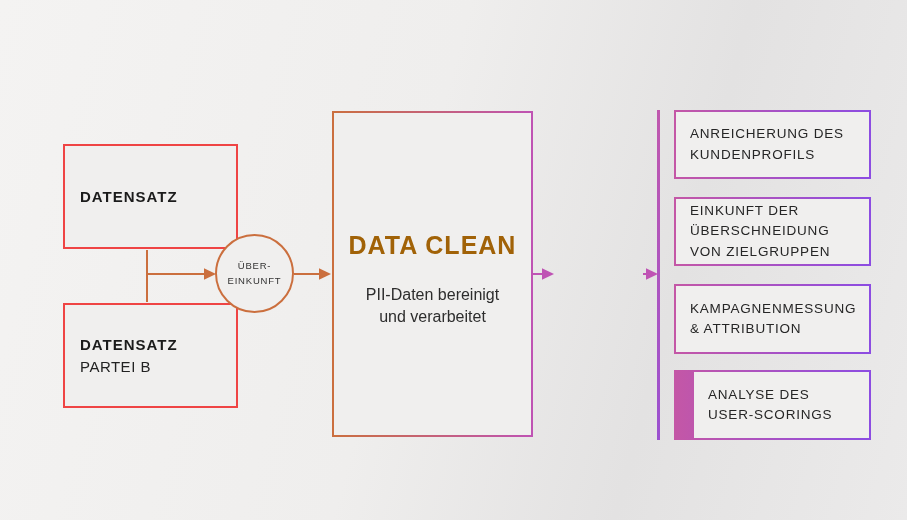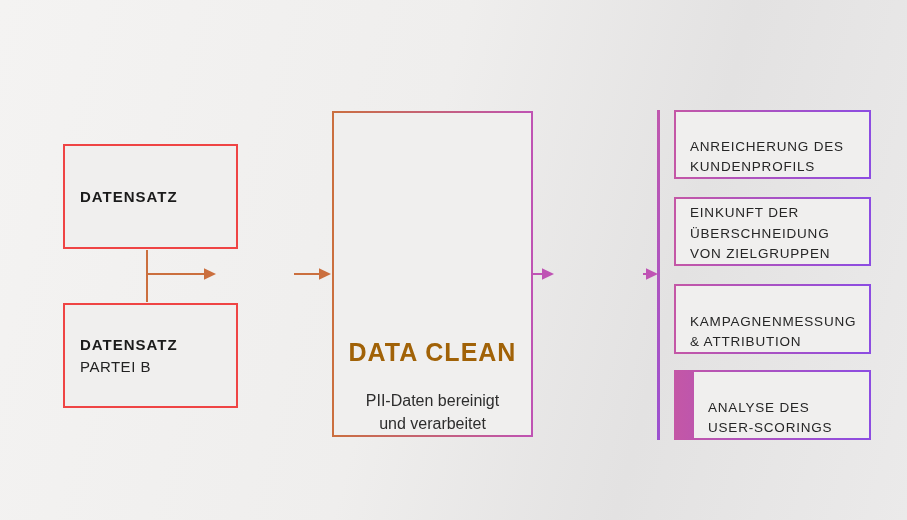--- a/index.html
+++ b/index.html
@@ -40,21 +40,21 @@
   .grad-border {
     position: absolute;
     padding: 2px;
     z-index: 1;
   }
   .grad-border > .inner {
     background: #f0efee;
     width: 100%; height: 100%;
     display: flex;
     flex-direction: column;
-    justify-content: flex-end;
+    justify-content: center;
   }
   #box-dcr {
     left: 332px; top: 111px; width: 201px; height: 326px;
     background: linear-gradient(to right, #cb6f3e, #bf53b4);
   }
   #box-dcr .inner { align-items: center; text-align: center; }
   .dcr-title {
     font-size: 25px;
     font-weight: bold;
     letter-spacing: 1px;
@@ -153,20 +153,24 @@
 
   <div class="node-box orange-box" id="box-party-a">
     <div class="box-title">DATENSATZ</div>
   </div>
 
   <div class="node-box orange-box" id="box-party-b">
     <div class="box-title">DATENSATZ</div>
     <div class="box-sub">PARTEI B</div>
   </div>
 
+  <div class="circle-node" id="circle-agreement">
+    <div class="circle-label">ÜBER-</div>
+    <div class="circle-label">EINKUNFT</div>
+  </div>
 
   <div class="grad-border" id="box-dcr">
     <div class="inner">
       <div class="dcr-title">
         <div>DATA CLEAN</div>
       </div>
       <div class="dcr-sub">
         <div>PII-Daten bereinigt</div>
         <div>und verarbeitet</div>
       </div>

